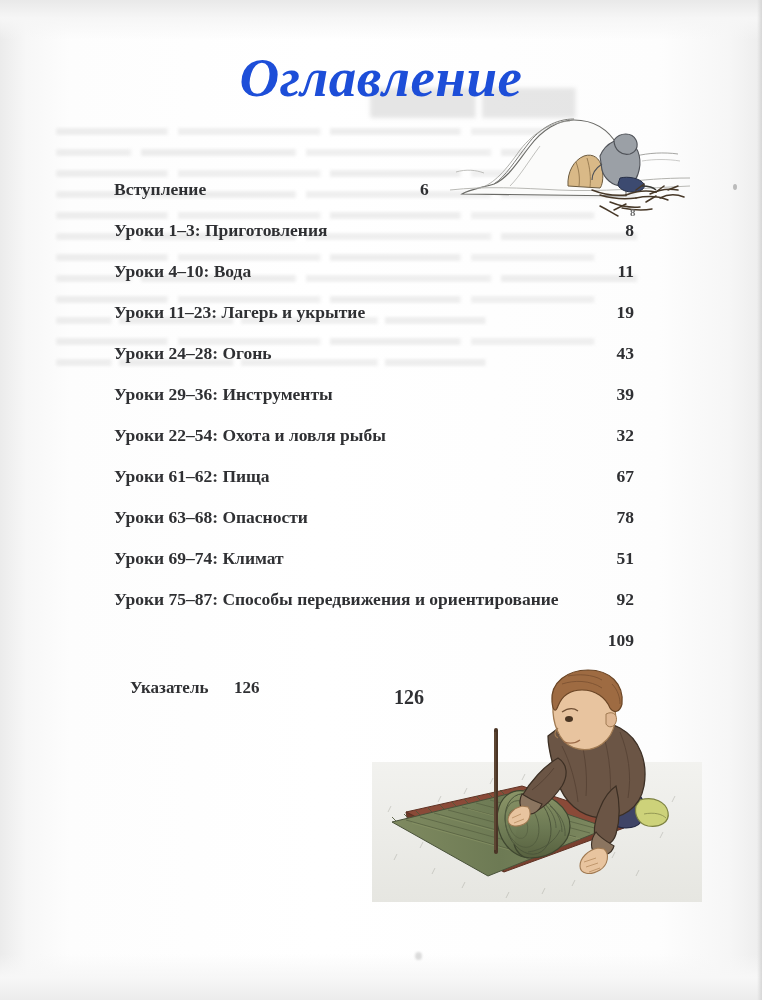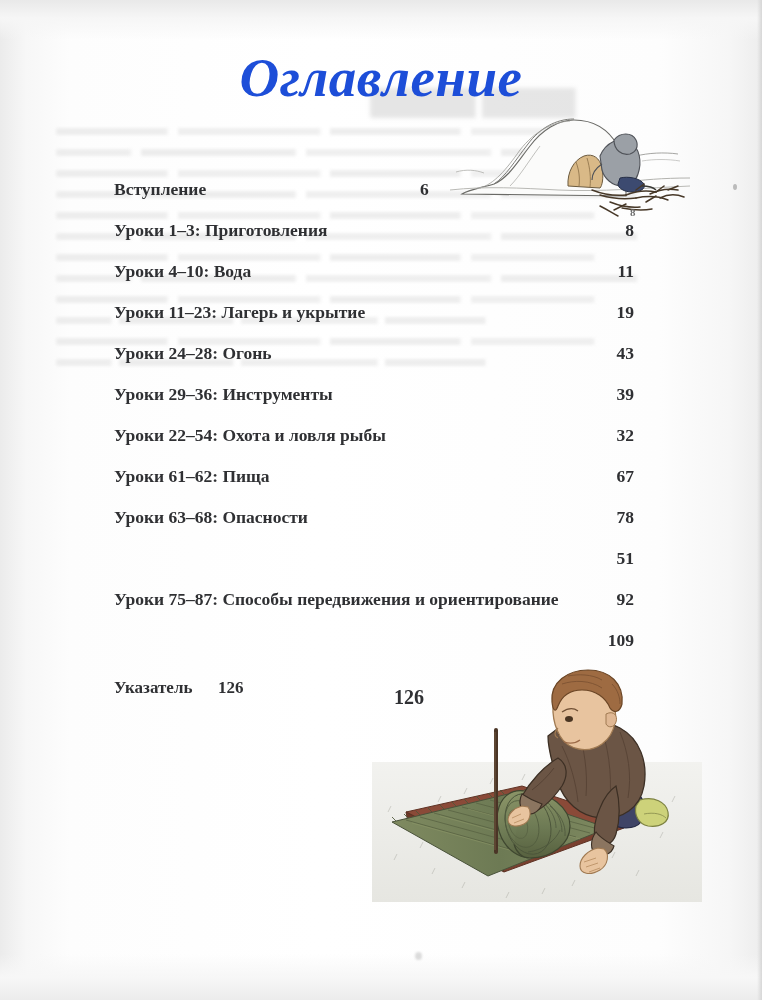--- a/index.html
+++ b/index.html
@@ -130,21 +130,21 @@
   }
   .toc-row .label { display: inline-block; }
   .toc-row .page-num {
     position: absolute;
     right: 0;
     top: 0;
     font-weight: bold;
     color: #2f3033;
   }
   .toc-row.first .page-num { right: auto; left: 306px; }
-  .toc-row.index { margin-top: 7px; font-size: 17px; }
+  .toc-row.index { margin-top: 7px; font-size: 17px; margin-left: 16px; }
   .toc-row.index .page-num { right: auto; left: 104px; }
 
   
   .illus-top {
     position: absolute;
     left: 450px; top: 98px;
     width: 240px; height: 120px;
     z-index: 4;
   }
   
@@ -282,20 +282,21 @@
       <span class="label">Уроки 61–62: Пища</span>
       <span class="page-num">67</span>
     </div>
 
     <div class="toc-row">
       <span class="label">Уроки 63–68: Опасности</span>
       <span class="page-num">78</span>
     </div>
 
     <div class="toc-row">
+      <span class="label">Уроки 69–74: Климат</span>
       <span class="page-num">51</span>
     </div>
 
     <div class="toc-row">
       <span class="label">Уроки 75–87: Способы передвижения и ориентирование</span>
       <span class="page-num">92</span>
     </div>
 
     <div class="toc-row">
       <span class="page-num">109</span>

